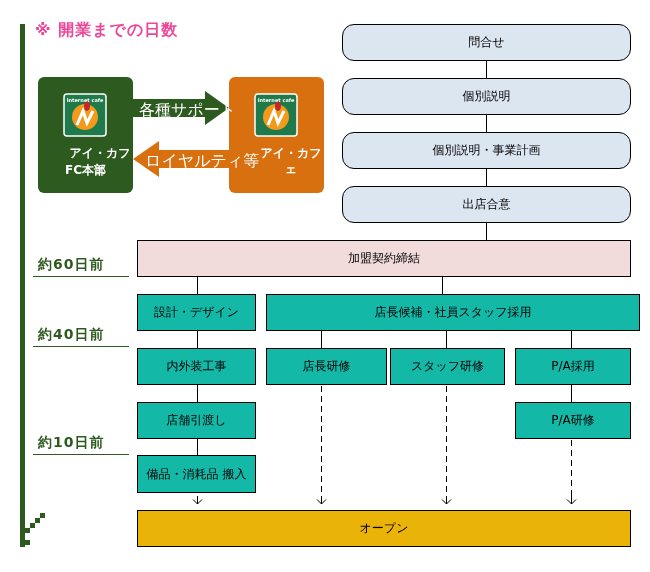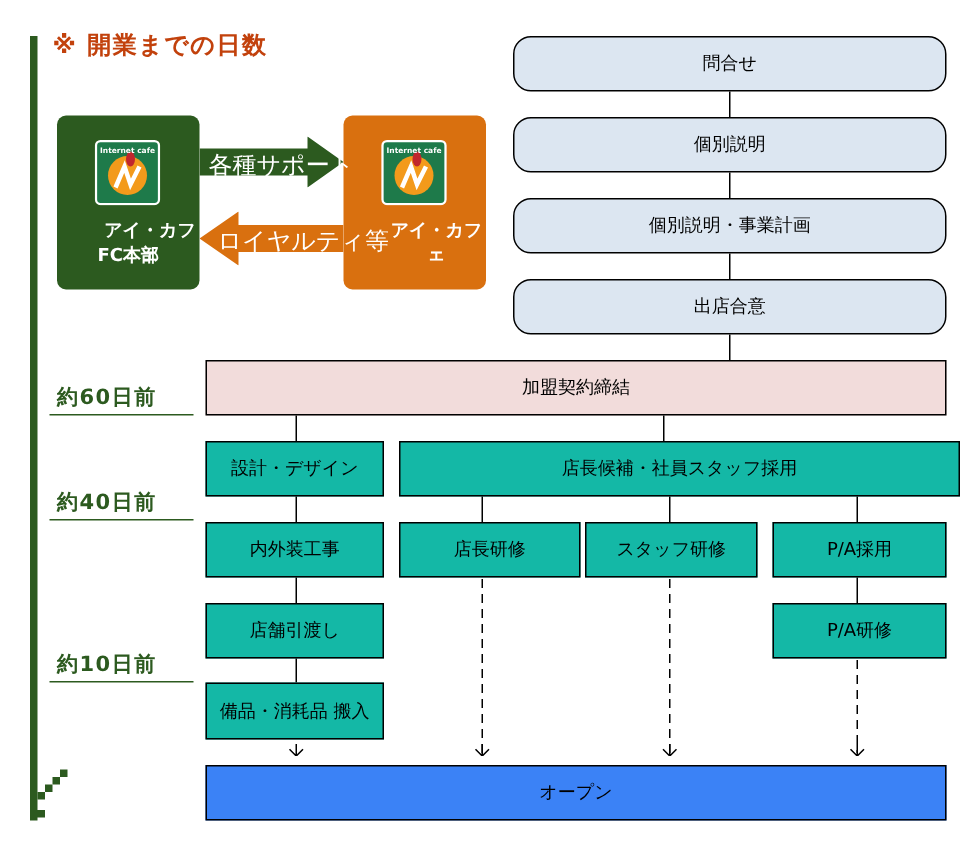--- a/index.html
+++ b/index.html
@@ -1,38 +1,38 @@
 <!DOCTYPE html>
 <html><head>
 <meta charset="utf-8">
 <style>
   html, body { margin:0; padding:0; background:#ffffff; }
   body { width:650px; height:572px; position:relative; overflow:hidden;
          font-family:"DejaVu Sans", "Liberation Sans", sans-serif; }
   .vbar { position:absolute; left:20px; top:24px; width:5px; height:523px; background:#2c5a1f; }
   .corner { position:absolute; background:#2c5a1f; width:5px; height:5px; }
-  .title { position:absolute; left:35px; top:20px; font-size:16px; font-weight:bold; color:#c2410c; letter-spacing:1px; white-space:nowrap; }
+  .title { position:absolute; left:35px; top:20px; font-size:16px; font-weight:bold; color:#ec4899; letter-spacing:1px; white-space:nowrap; }
 
   .org { position:absolute; top:77px; width:95px; height:116px; border-radius:6px; color:#fff;
          font-weight:bold; font-size:12px; text-align:center; line-height:16px; }
   .org.hq { left:38px; background:#2c5a1f; }
   .org.fr { left:229px; background:#d9700f; }
   .org .logo { position:absolute; left:25px; top:16px; width:44px; height:44px; }
   .org .lbl1 { position:absolute; left:0; right:0; top:68px;margin-left:29px; }
   .org .lbl2 { position:absolute; left:0; right:0; top:85px; }
 
   .arrow { position:absolute; }
   .arrow-lbl { position:absolute; font-size:16px; color:#fff; white-space:nowrap; }
 
   .box { position:absolute; border:1px solid #000; box-sizing:border-box; display:flex;
          align-items:center; justify-content:center; font-size:12px; color:#000; white-space:nowrap; }
   .blue { background:#dce6f1;border-radius:12px; }
   .pink { background:#f2dcdb; }
   .green { background:#14b8a6; }
-  .yellow { background:#3b82f6; }
+  .yellow { background:#eab308; }
 
   .time { position:absolute; left:33px; width:91px; font-size:14px; font-weight:bold; color:#2c5a1f;
           border-bottom:1px solid #2c5a1f; padding-left:5px; padding-bottom:2px; letter-spacing:1px; }
 
   .vl { position:absolute; width:1px; background:#000; }
   .dash { position:absolute; width:1px;
           background:repeating-linear-gradient(to bottom,#000 0 6px,transparent 6px 10px); }
   .arr { position:absolute; width:11px; height:8px; }
 </style>
 </head>

